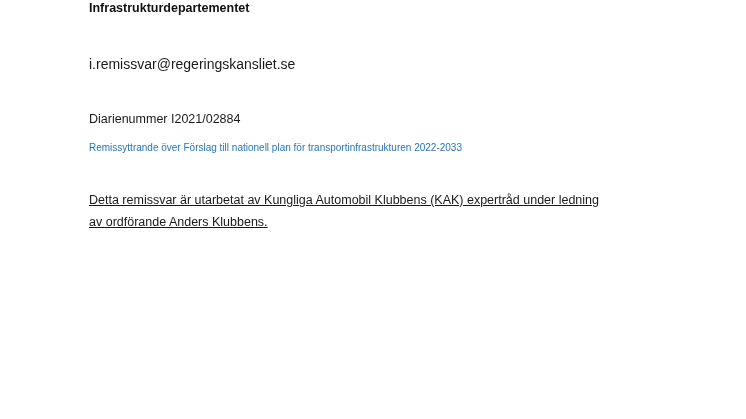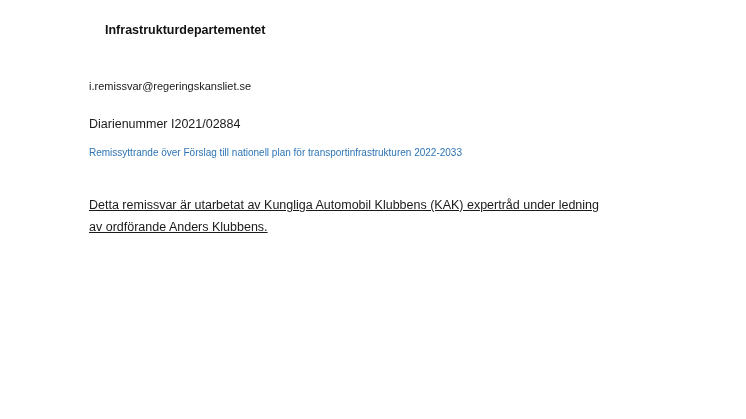--- a/index.html
+++ b/index.html
@@ -24,33 +24,33 @@
     position: absolute;
     left: 89px;
     top: 0px;
     width: 600px;
   }
   .dept {
     font-size: 12.5px;
     font-weight: bold;
     line-height: 16px;
     color: #111111;
-    margin: 16px;
-    padding-top: 6px;
+    margin: 0;
+    padding-top: 0;
   }
   .block-emails {
     margin-top: 39px;
   }
   .email-line {
-    font-size: 11px;
+    font-size: 14px;
     line-height: 18px;
     color: #1a1a1a;
   }
   .block-diarie {
-    margin-top: 20px;
+    margin-top: 37px;
   }
   .diarie {
     font-size: 12.5px;
     line-height: 18px;
     color: #1a1a1a;
   }
   .subject {
     margin-top: 11px;
     font-size: 10px;
     line-height: 18px;

